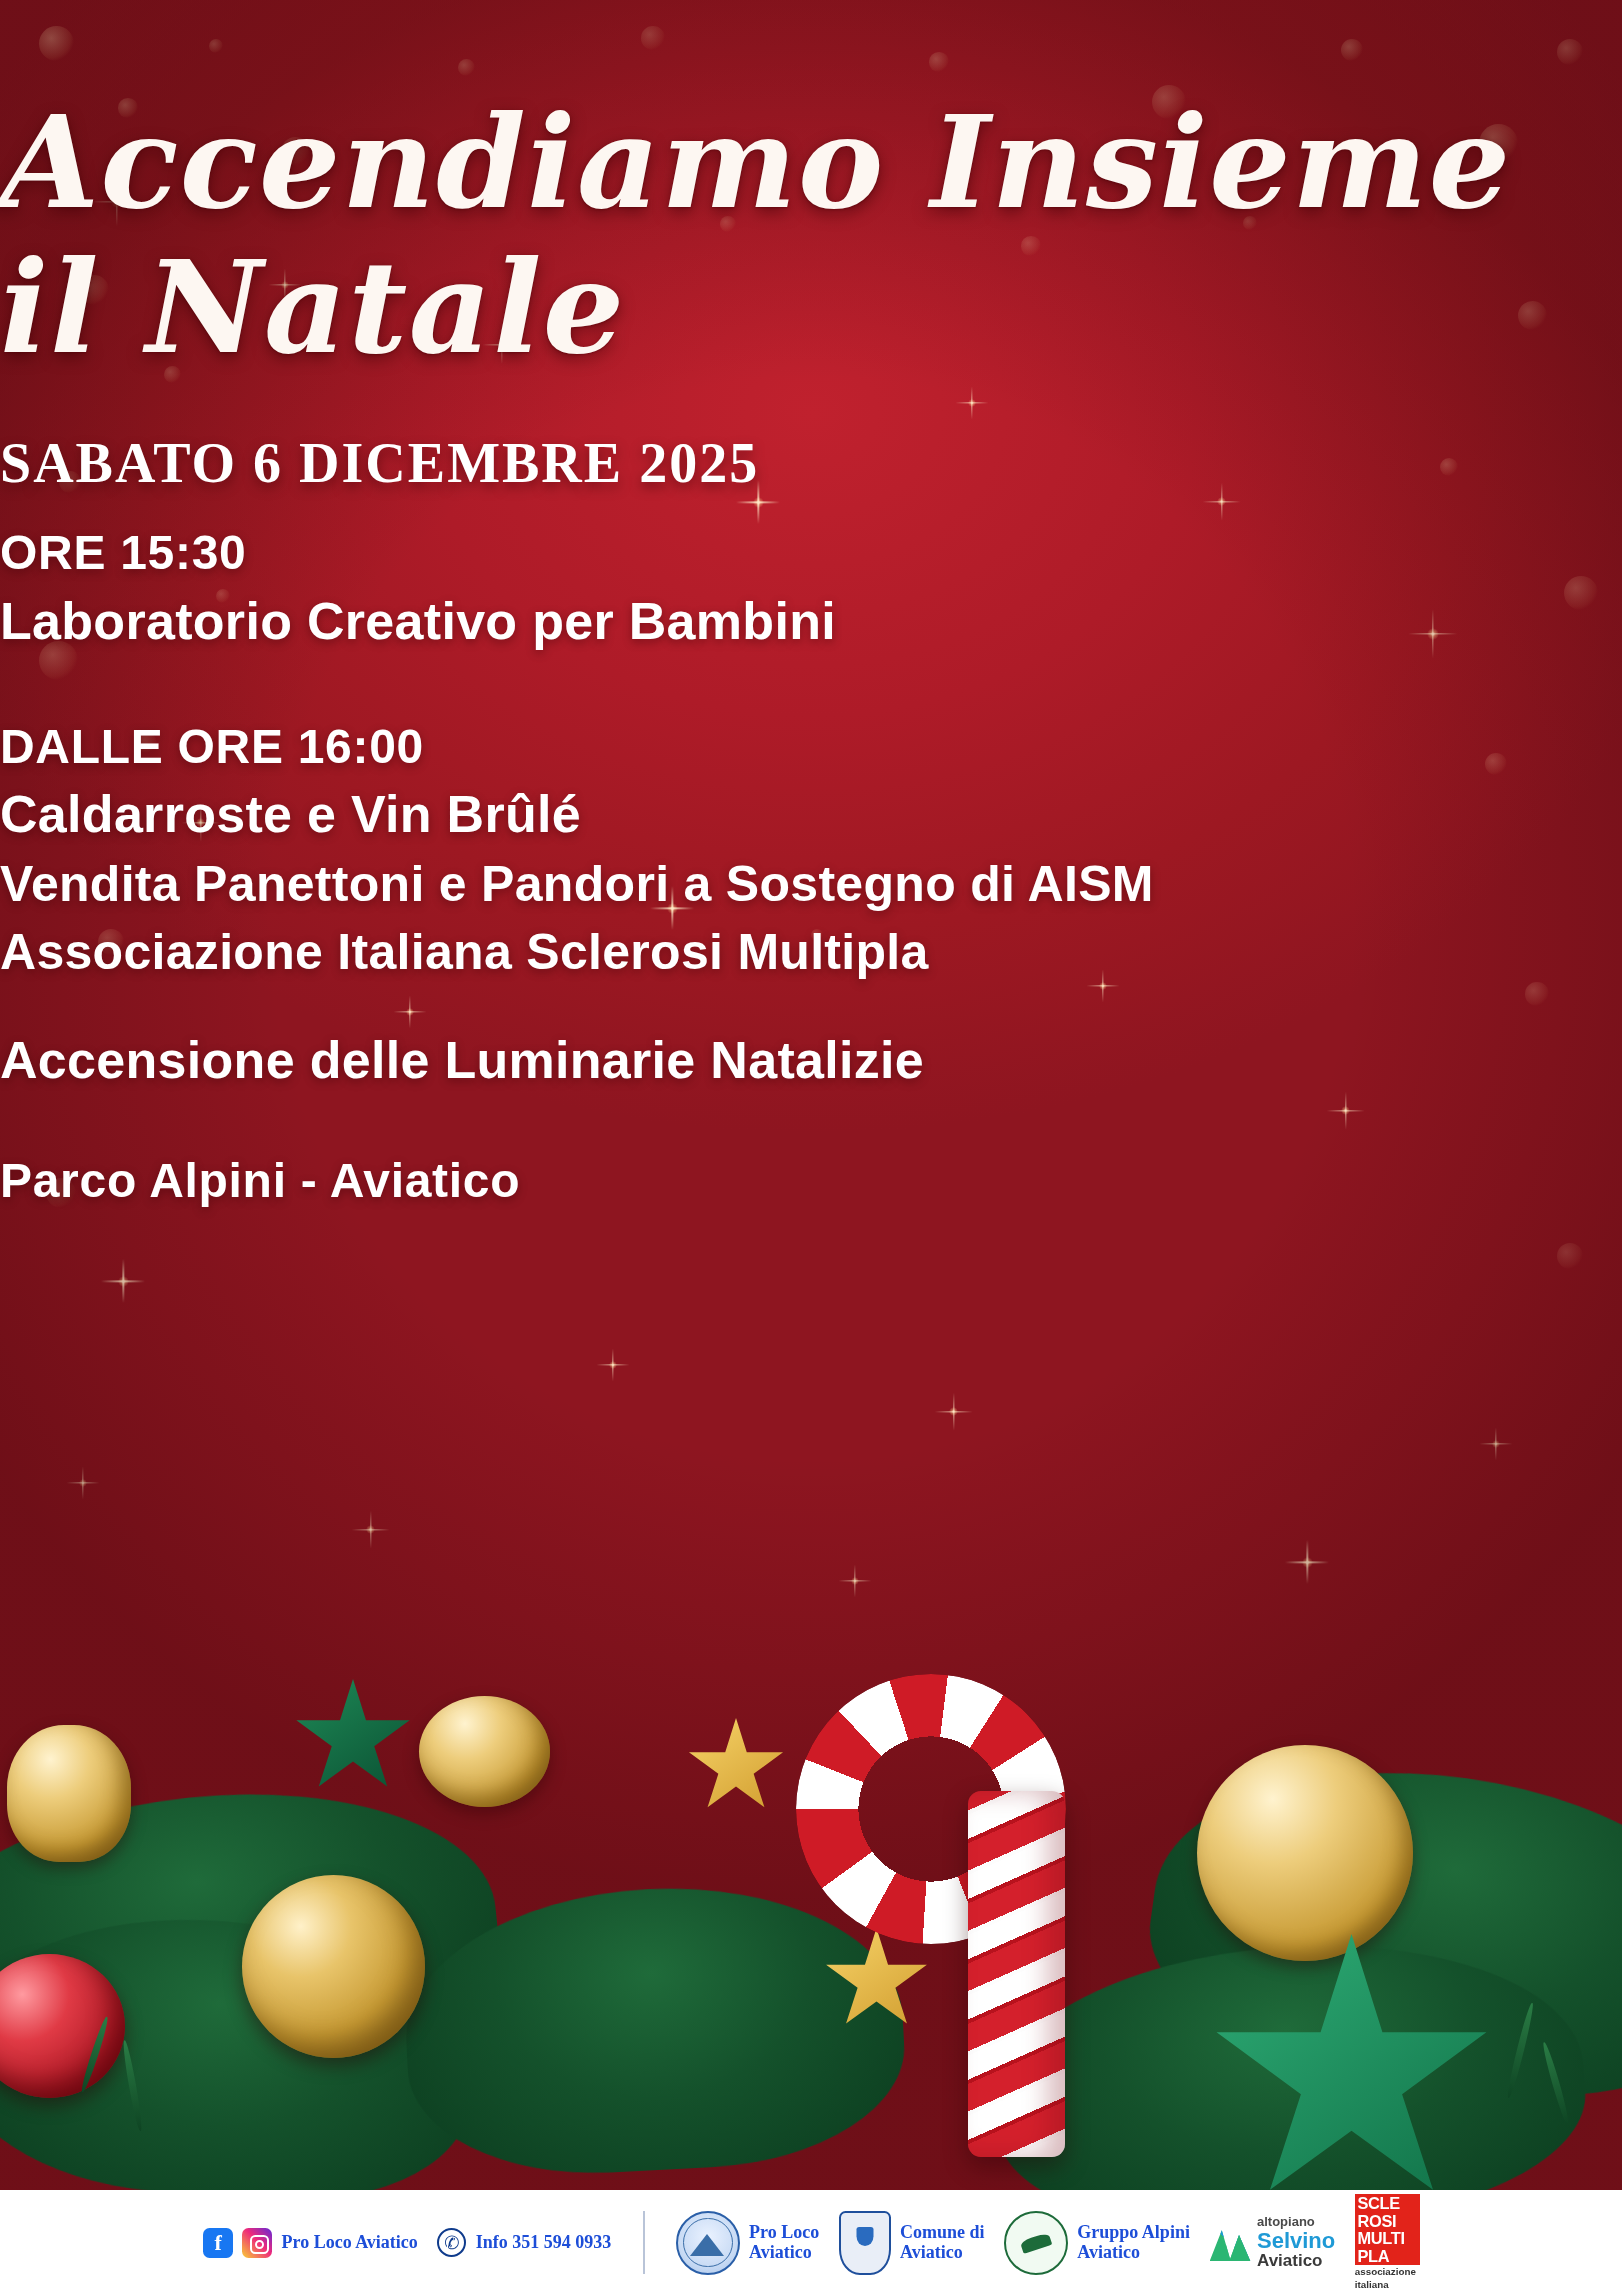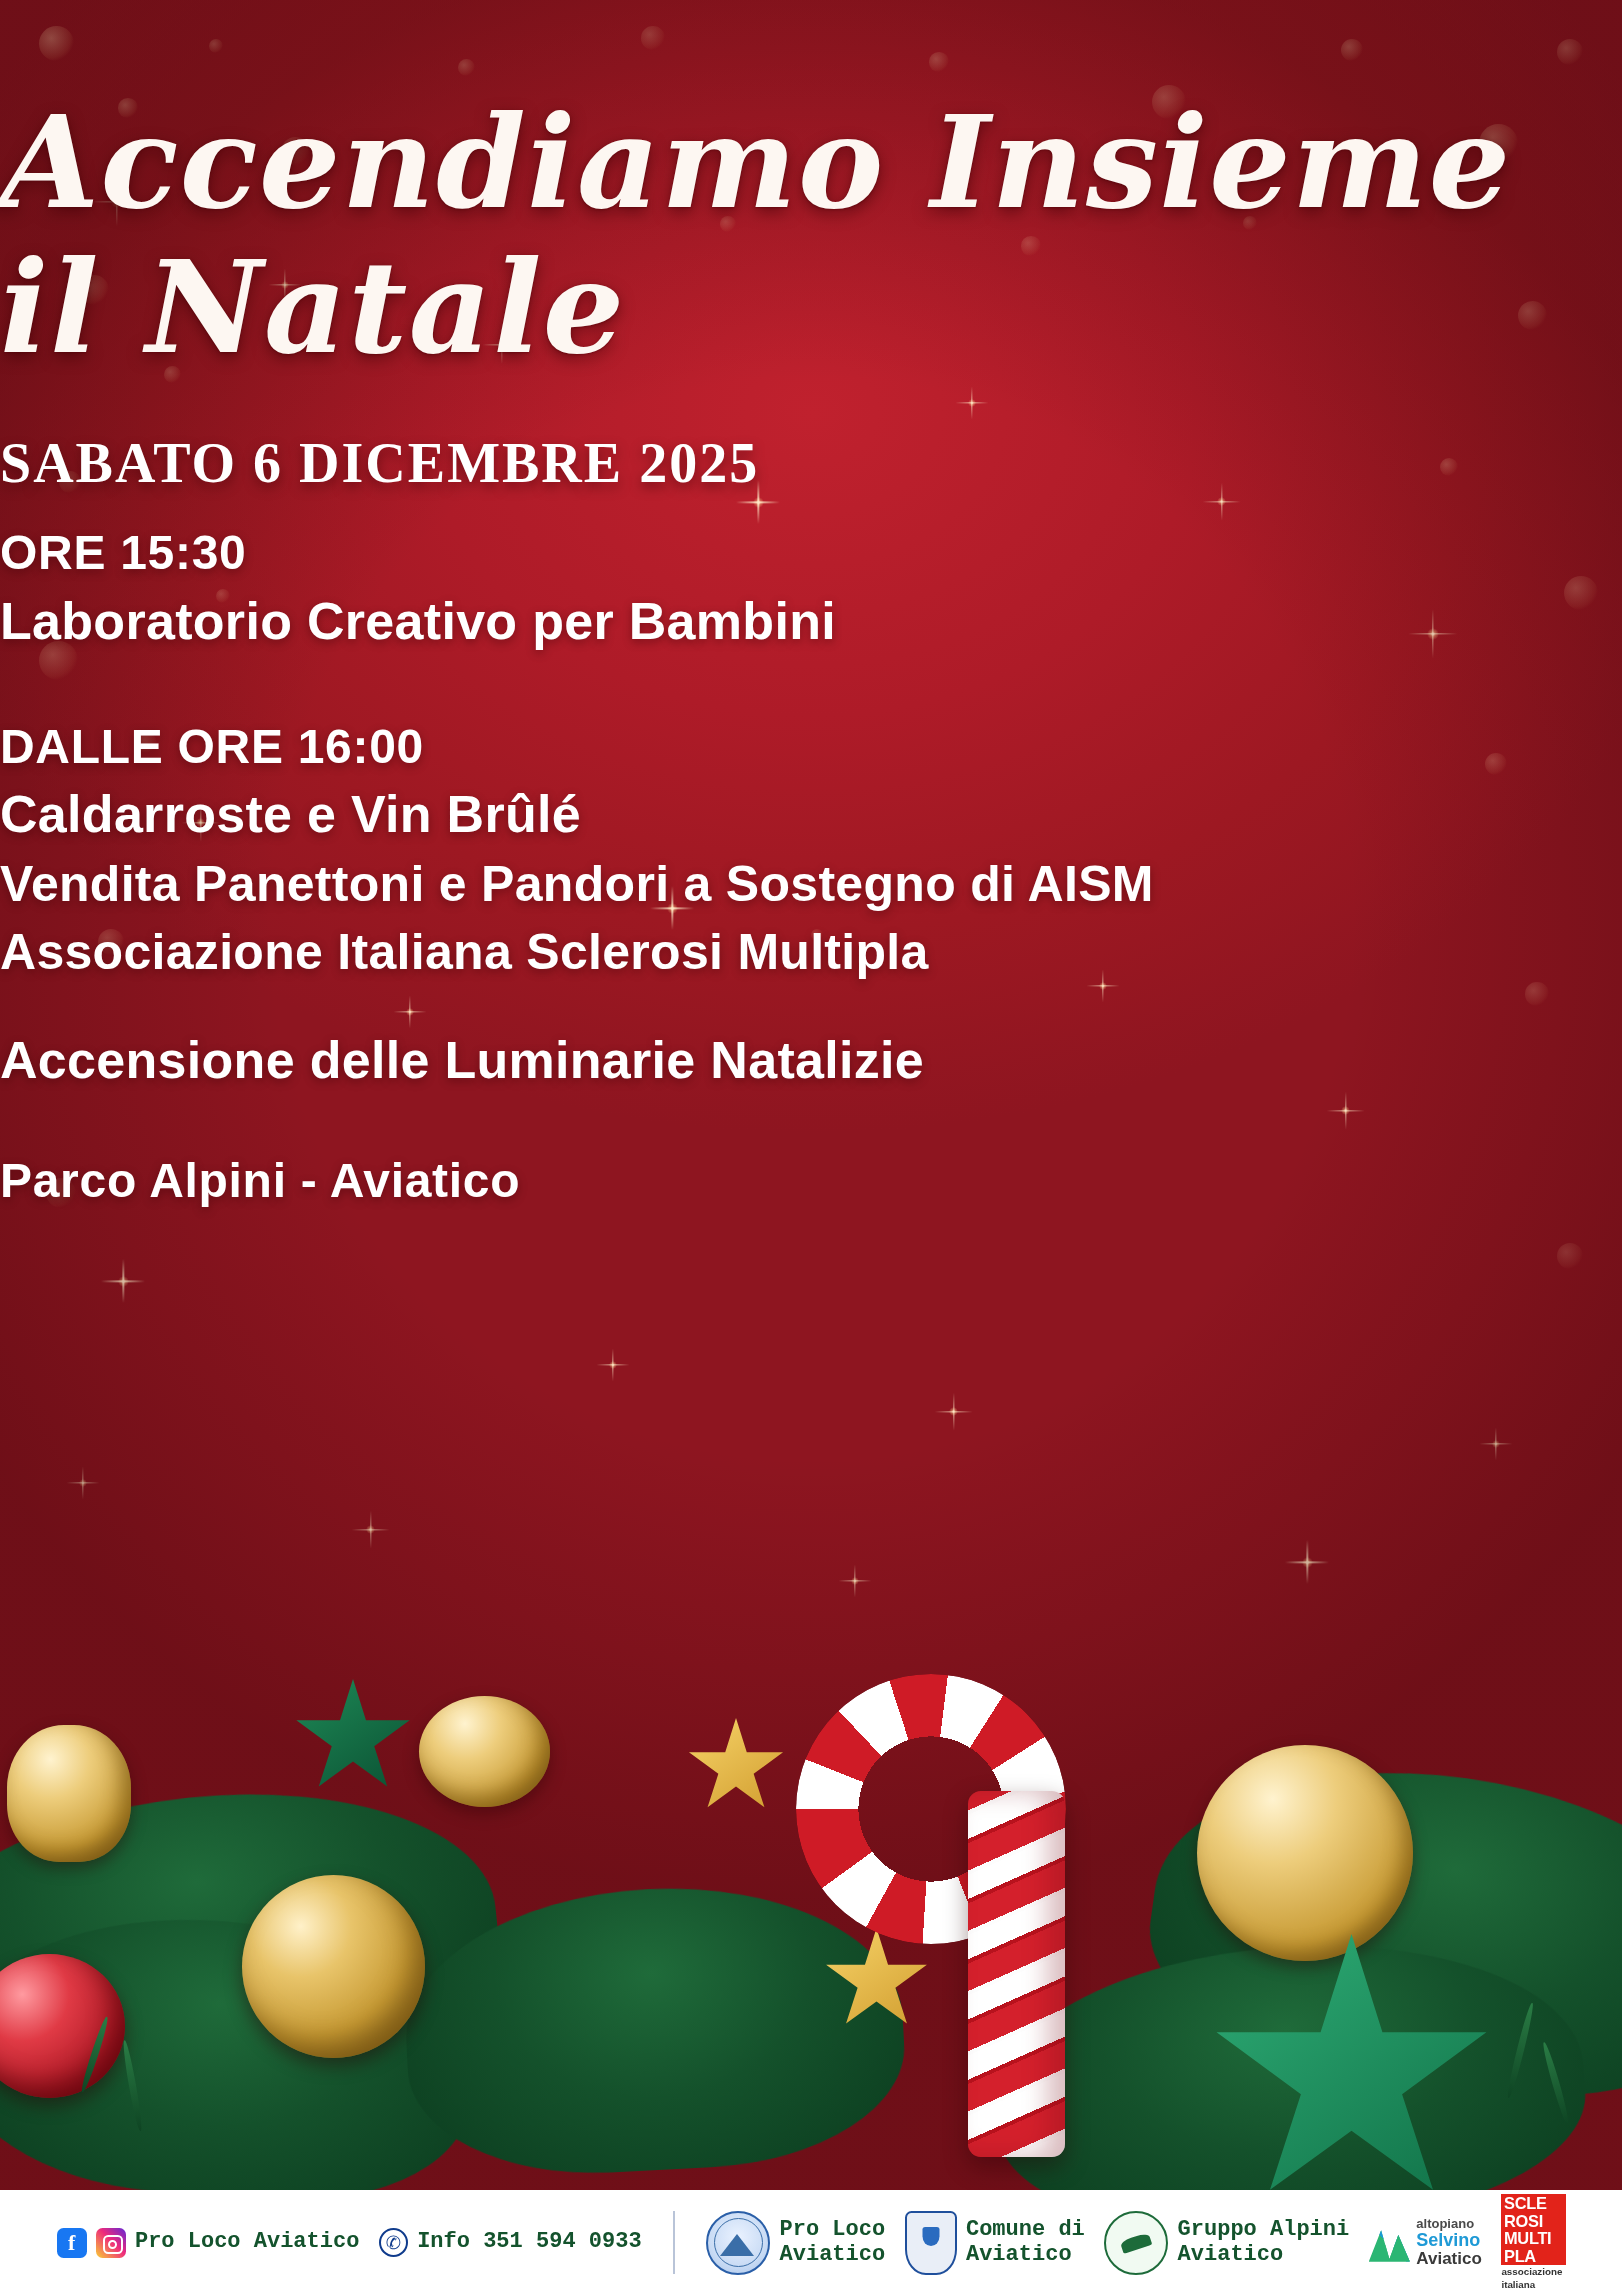--- a/index.html
+++ b/index.html
@@ -265,24 +265,24 @@
     background: #fff;
     box-sizing: border-box;
   }
   .phone::after {
     content: "✆";
     position: absolute; inset: 0;
     color: #0f3b8c; font-size: 18.3px;
     display: flex; align-items: center; justify-content: center;
   }
   .ftext {
-    font-family: Liberation Mono, monospace;
-    font-weight: 700;
-    font-size: 22px;
-    color: #14532d;
+    font-family: Liberation Serif, serif;
+    font-weight: 700;
+    font-size: 18px;
+    color: #1d4ed8;
     white-space: nowrap;
     line-height: 1.1;
   }
   .fdiv {
     width: 2px;
     height: 63px;
     background: #b9c4d8;
     margin: 0 11.8px;
     flex: 0 0 auto;
   }
@@ -354,21 +354,21 @@
       linear-gradient(135deg, transparent 47%, #2bb673 47%) ,
       linear-gradient(45deg, transparent 47%, #1b9ad6 47%);
     clip-path: polygon(0% 100%, 30% 18%, 52% 100%, 48% 100%, 72% 30%, 100% 100%);
     background-color: #2bb673;
   }
   .selvino-txt {
     line-height: 1.05;
     text-align: left;
   }
   .selvino-txt .sm { font-size: 13px; color: #4a4a4a; font-weight: 600; }
-  .selvino-txt .lg { font-size: 18px; color: #1f9ad6; font-weight: 700; }
+  .selvino-txt .lg { font-size: 22px; color: #1f9ad6; font-weight: 700; }
   .selvino-txt .md { font-size: 17px; color: #3a3a3a; font-weight: 700; }
   .aism {
     width: 65px;
     text-align: left;
     flex: 0 0 auto;
   }
   .aism .bar {
     font-family: "Liberation Sans", sans-serif;
     font-weight: 700;
     font-size: 16.4px;

